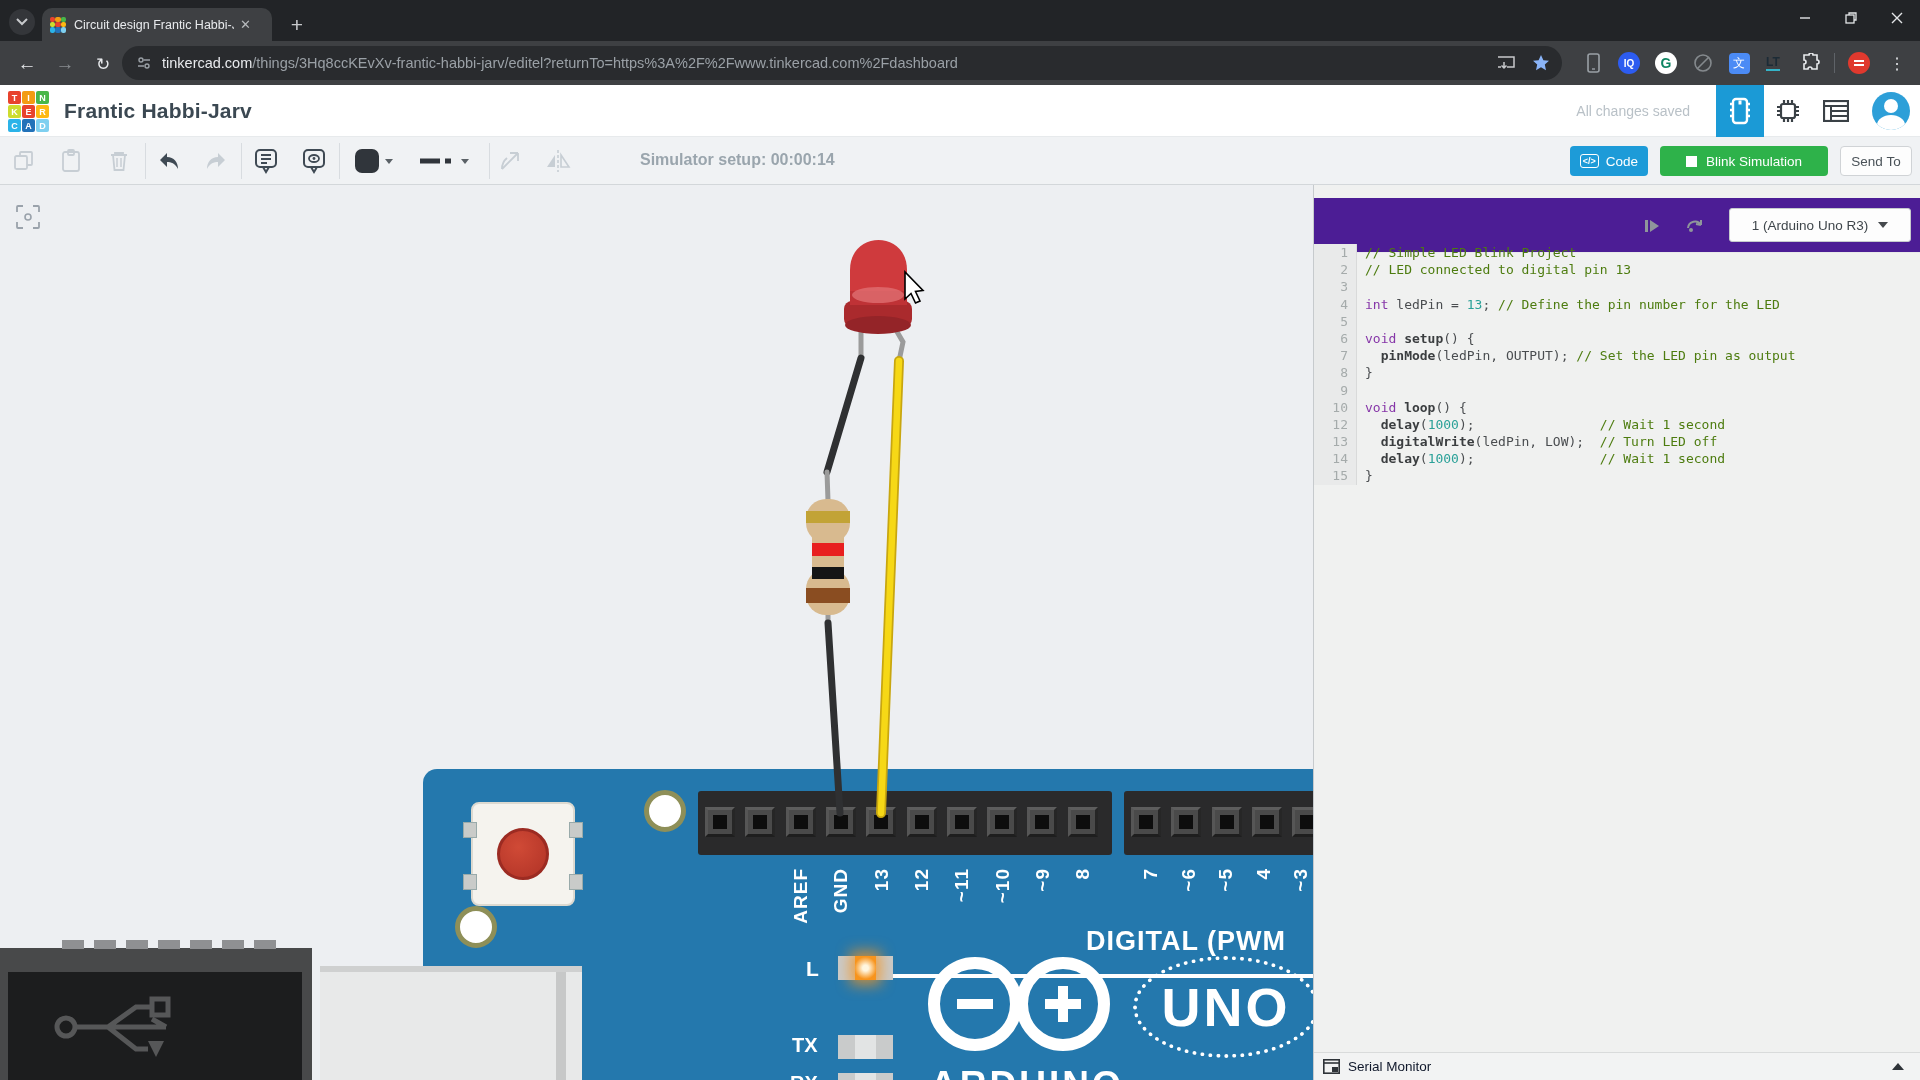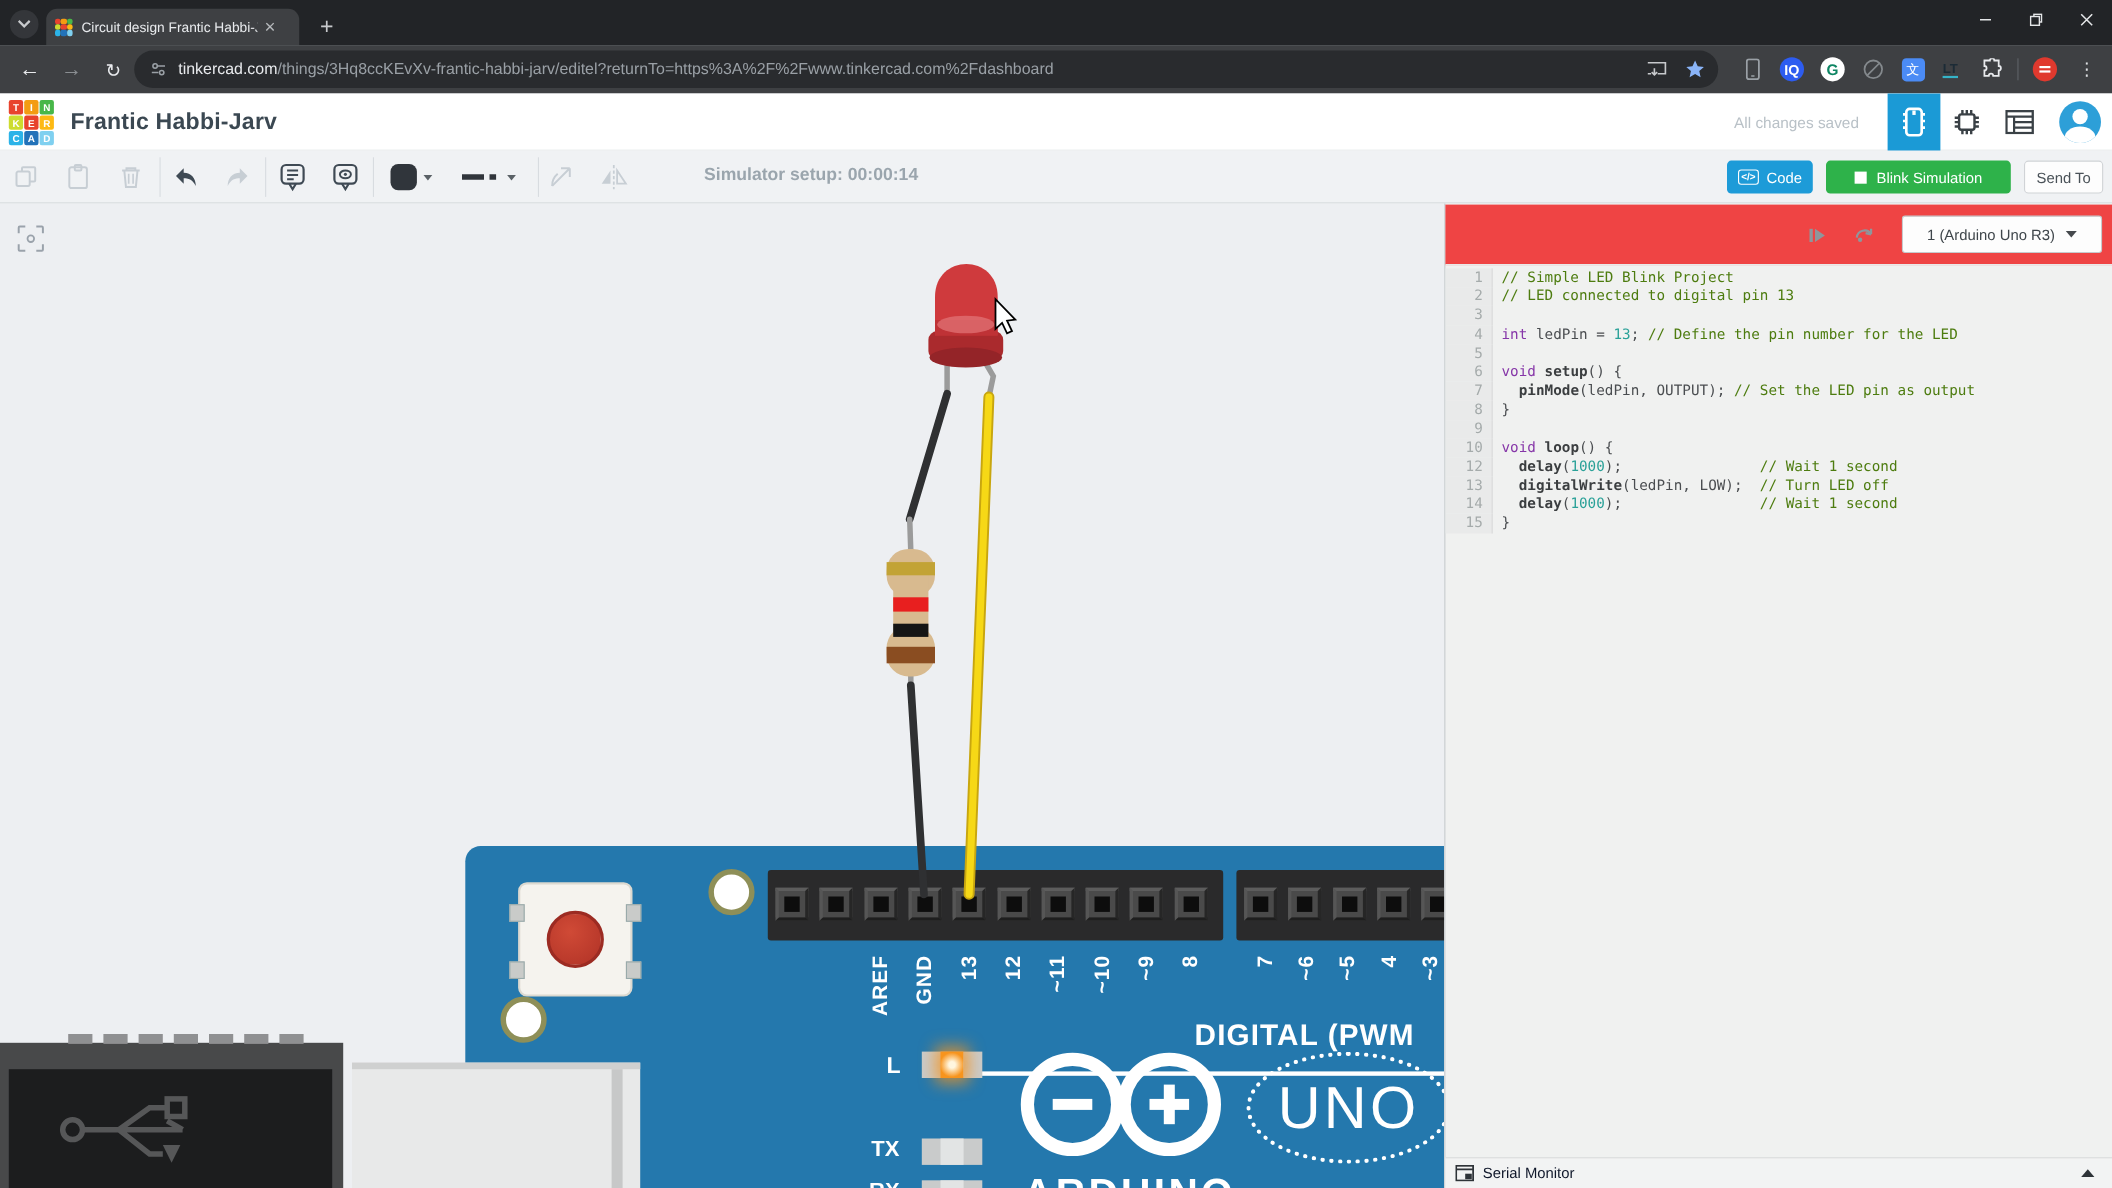--- a/index.html
+++ b/index.html
@@ -74,32 +74,32 @@
       color:#fff;font-weight:bold;font-size:19px;letter-spacing:1px;white-space:nowrap;}
   .digital-label{position:absolute;left:1086px;top:741px;color:#fff;font-weight:bold;font-size:27px;letter-spacing:1px;white-space:nowrap;}
   .pin-underline{position:absolute;left:869px;top:789px;width:460px;height:4px;background:#fff;}
   .led-cell{position:absolute;width:55px;height:24px;background:#c9cbcb;}
   .led-cell .seg{position:absolute;left:17px;top:0;width:21px;height:100%;background:#e2e4e4;}
   .led-cell.on .seg{background:radial-gradient(circle,#fff6df 18%,#f7941d 70%);
       box-shadow:0 0 14px 5px rgba(247,148,29,.75);}
   .board-lbl{position:absolute;color:#fff;font-weight:bold;font-size:20px;}
   .uno-oval{position:absolute;left:1133px;top:771px;width:186px;height:102px;border:4px dotted #fff;
       border-radius:50%;display:flex;align-items:center;justify-content:center;box-sizing:border-box;}
-  .uno-txt{color:#fff;font-size:54px;font-weight:400;letter-spacing:3px;font-family:"Liberation Sans",sans-serif;}
+  .uno-txt{color:#fff;font-size:54px;font-weight:700;letter-spacing:3px;font-family:"Liberation Sans",sans-serif;}
   .brand-txt{position:absolute;left:930px;top:879px;color:#fff;font-weight:bold;font-size:37px;letter-spacing:3px;}
   
   .usbbox{position:absolute;left:0px;top:763px;width:312px;height:132px;background:#48494a;}
   .usb-tab{position:absolute;top:-8px;width:22px;height:9px;background:#8f9092;}
   .usb-inner{position:absolute;left:8px;top:24px;width:294px;height:108px;background:#1c1d1e;}
   .jackbox{position:absolute;left:320px;top:781px;width:262px;height:114px;background:#e8e9e9;border-top:6px solid #cfd0d0;box-sizing:border-box;}
   .jack-line{position:absolute;right:16px;top:0;width:10px;height:114px;background:#c7c8c8;}
   .zoomfit{position:absolute;left:14px;top:18px;}
   .overlay{position:absolute;left:0;top:0;width:1313px;height:895px;}
   
-  .cp-header{position:absolute;left:0;top:1px;width:100%;height:55px;background:#ef4444;border-bottom:1px solid #e8e9e9;box-sizing:border-box;}
+  .cp-header{position:absolute;left:0;top:13px;width:100%;height:55px;background:#4c1d95;border-bottom:1px solid #e8e9e9;box-sizing:border-box;}
   .cp-ic{position:absolute;top:16px;width:24px;height:24px;display:flex;align-items:center;justify-content:center;}
   .board-select{position:absolute;left:415px;top:10px;width:182px;height:34px;background:#fdfdfd;border:1px solid #c6cacd;
       border-radius:3px;display:flex;align-items:center;justify-content:center;gap:10px;font-size:13.5px;color:#3f464b;box-sizing:border-box;}
   .caret-down{width:0;height:0;border-left:5px solid transparent;border-right:5px solid transparent;border-top:6px solid #45494d;}
   .code-area{position:absolute;left:0;top:55px;width:100%;height:812px;overflow:hidden;padding-top:4px;box-sizing:border-box;}
   .code-line{height:17.2px;line-height:17.2px;font-family:"DejaVu Sans Mono",monospace;font-size:13px;white-space:pre;display:flex;}
   .ln{width:34px;text-align:right;padding-right:8px;color:#a5abab;background:#e9eaea;border-right:1px solid #d9dada;flex:none;}
   .ct{padding-left:8px;}
   .tok-c{color:#4d7c0f;}
   .tok-k{color:#8636a8;}
@@ -177,21 +177,21 @@
         <path d="M9 1 L11.4 6.2 L17 6.8 L12.8 10.6 L14 16.2 L9 13.3 L4 16.2 L5.2 10.6 L1 6.8 L6.6 6.2 Z" fill="#8ab4f8"></path>
       </svg>
     </div>
     <div class="ext" style="left:1580px;">
       <svg width="13" height="20" viewBox="0 0 13 20">
           <rect x="1" y="1" width="11" height="18" rx="2" fill="none" stroke="#9aa0a6" stroke-width="1.6"></rect>
           <path d="M5 16 H8" stroke="#9aa0a6" stroke-width="1.4"></path>
         </svg>
     </div>
     <div class="ext" style="left:1616px;">
-      <div style="width:22px;height:22px;border-radius:50%;background:#2d5cf0;color:#fff;font-size:13px;font-weight:bold;display:flex;align-items:center;justify-content:center;">IQ</div>
+      <div style="width:22px;height:22px;border-radius:50%;background:#2d5cf0;color:#fff;font-size:10px;font-weight:bold;display:flex;align-items:center;justify-content:center;">IQ</div>
     </div>
     <div class="ext" style="left:1653px;">
       <div style="width:22px;height:22px;border-radius:50%;background:#fff;color:#0e8563;font-size:14px;font-weight:bold;display:flex;align-items:center;justify-content:center;">G</div>
     </div>
     <div class="ext" style="left:1690px;">
       <svg width="20" height="20" viewBox="0 0 20 20">
           <circle cx="10" cy="10" r="8" fill="none" stroke="#84898d" stroke-width="1.6"></circle>
           <path d="M4.5 15.5 L15.5 4.5" stroke="#84898d" stroke-width="1.6"></path>
         </svg>
     </div>

